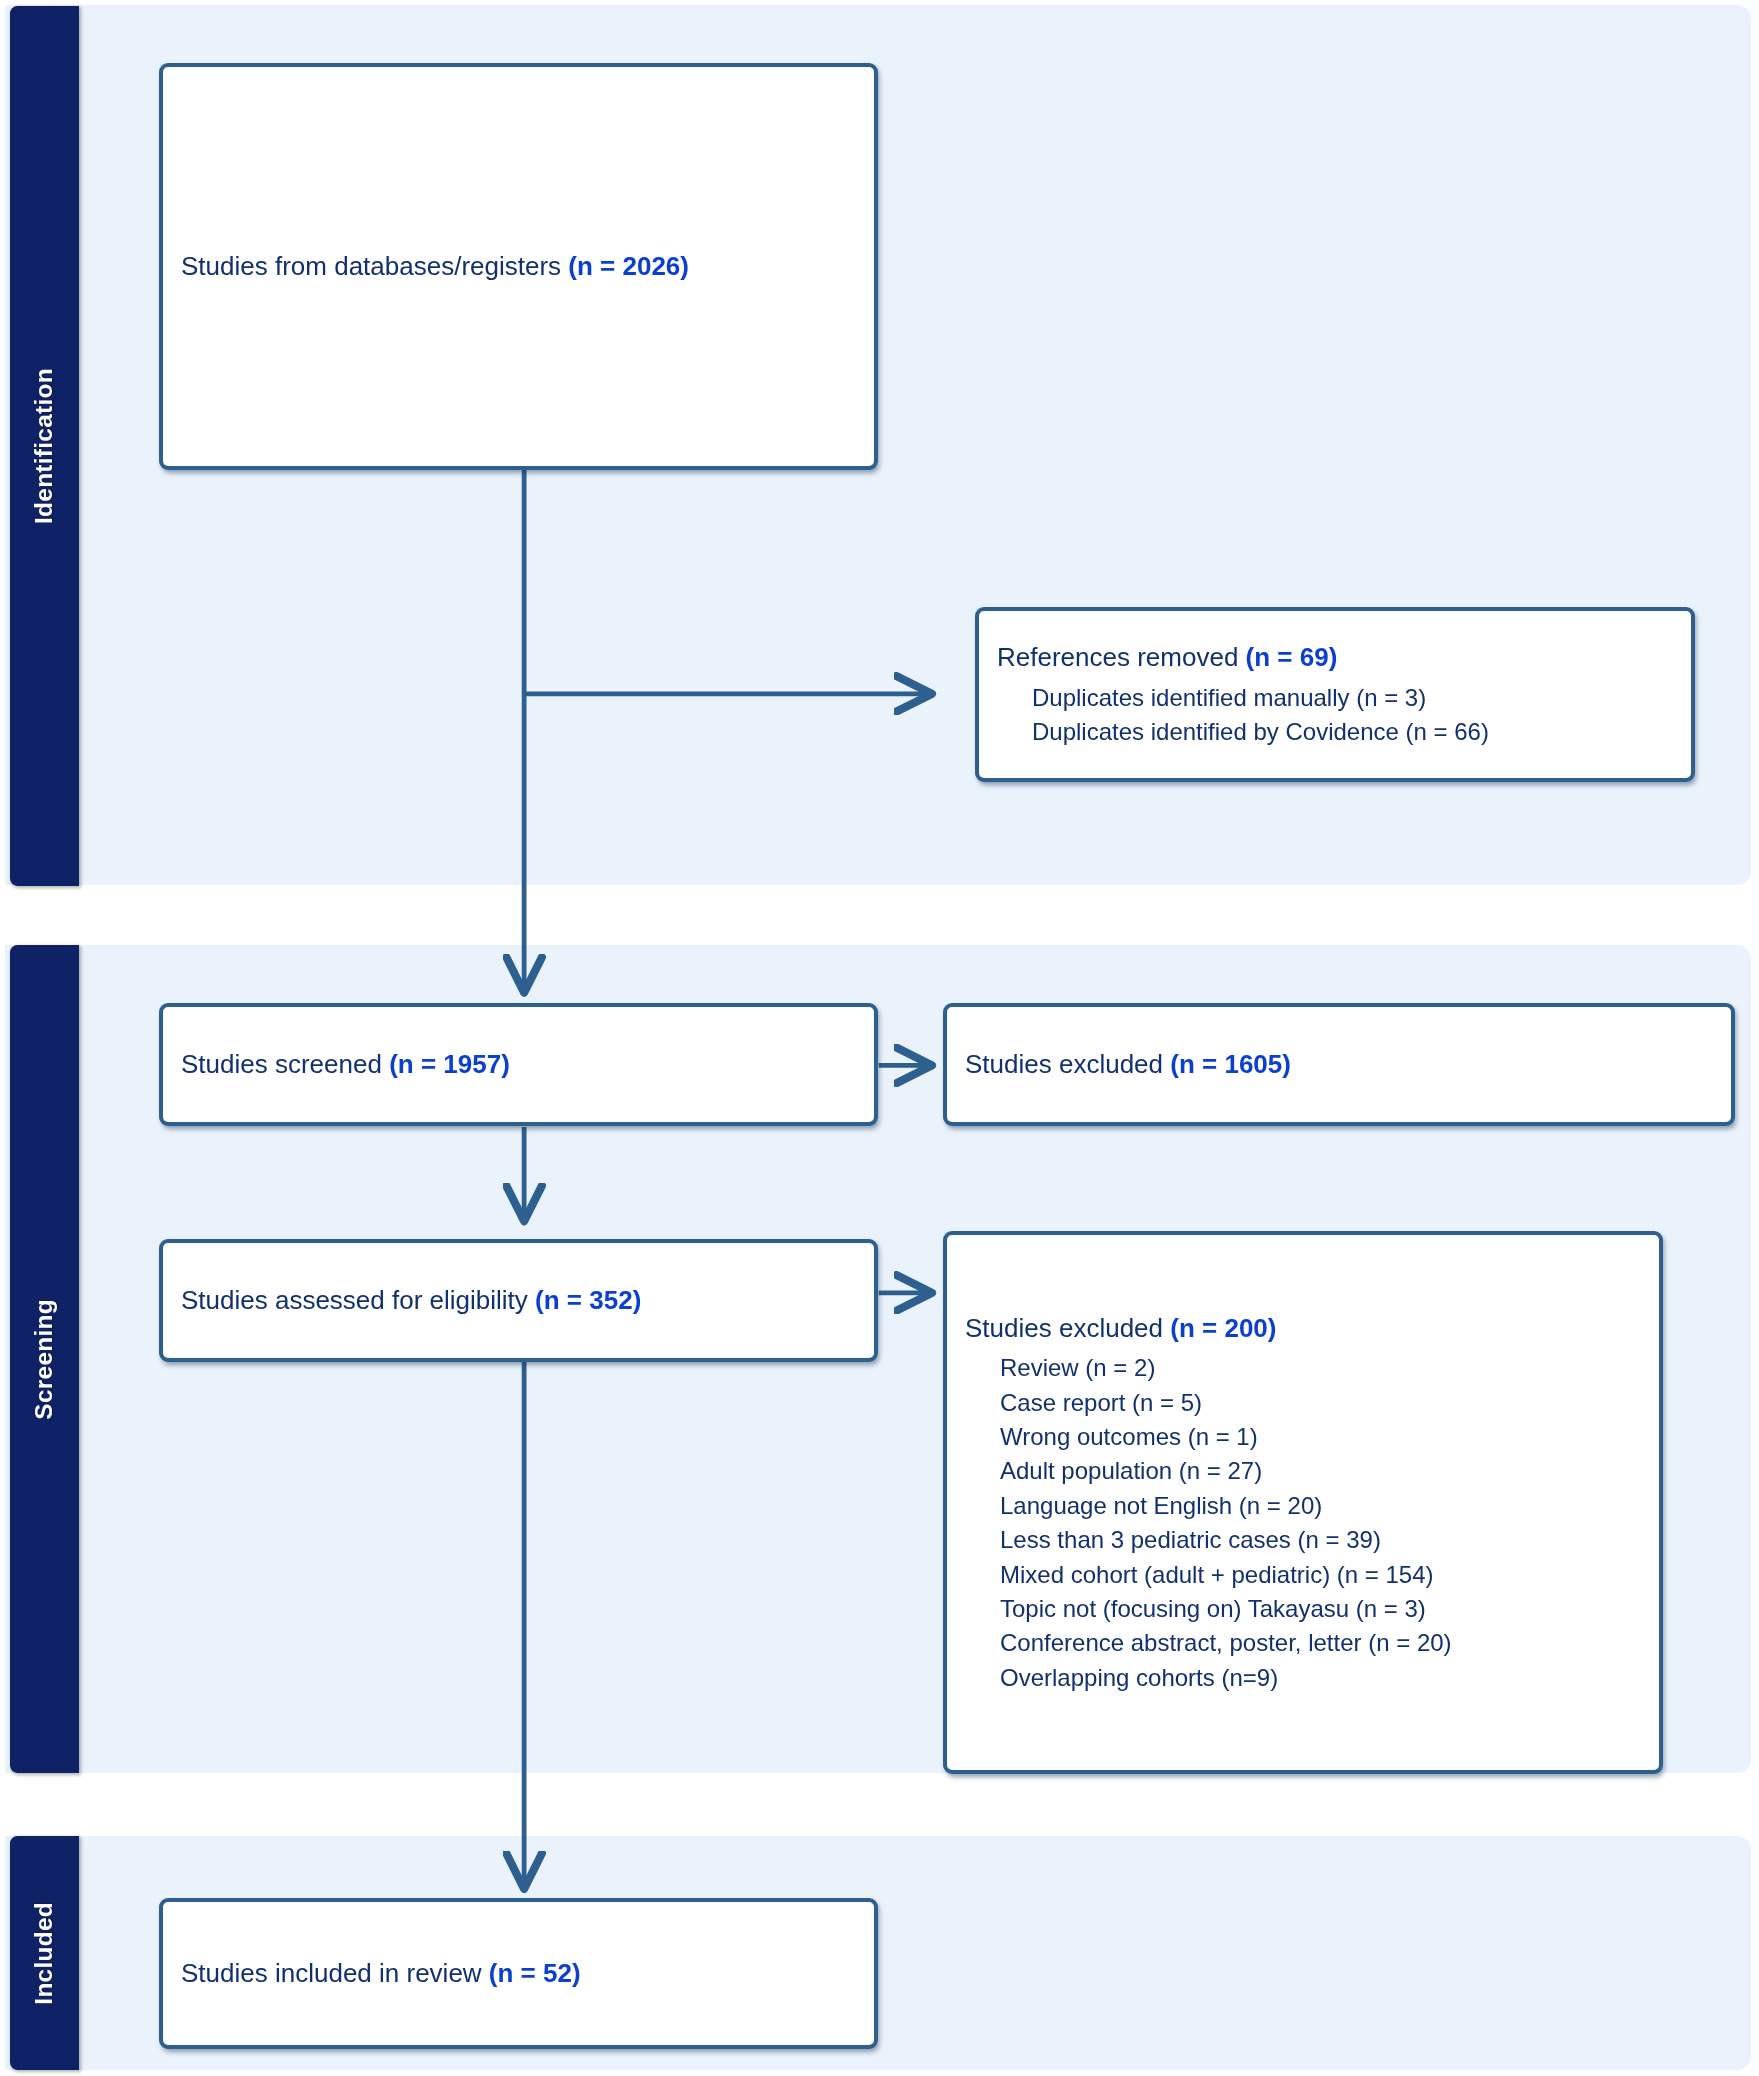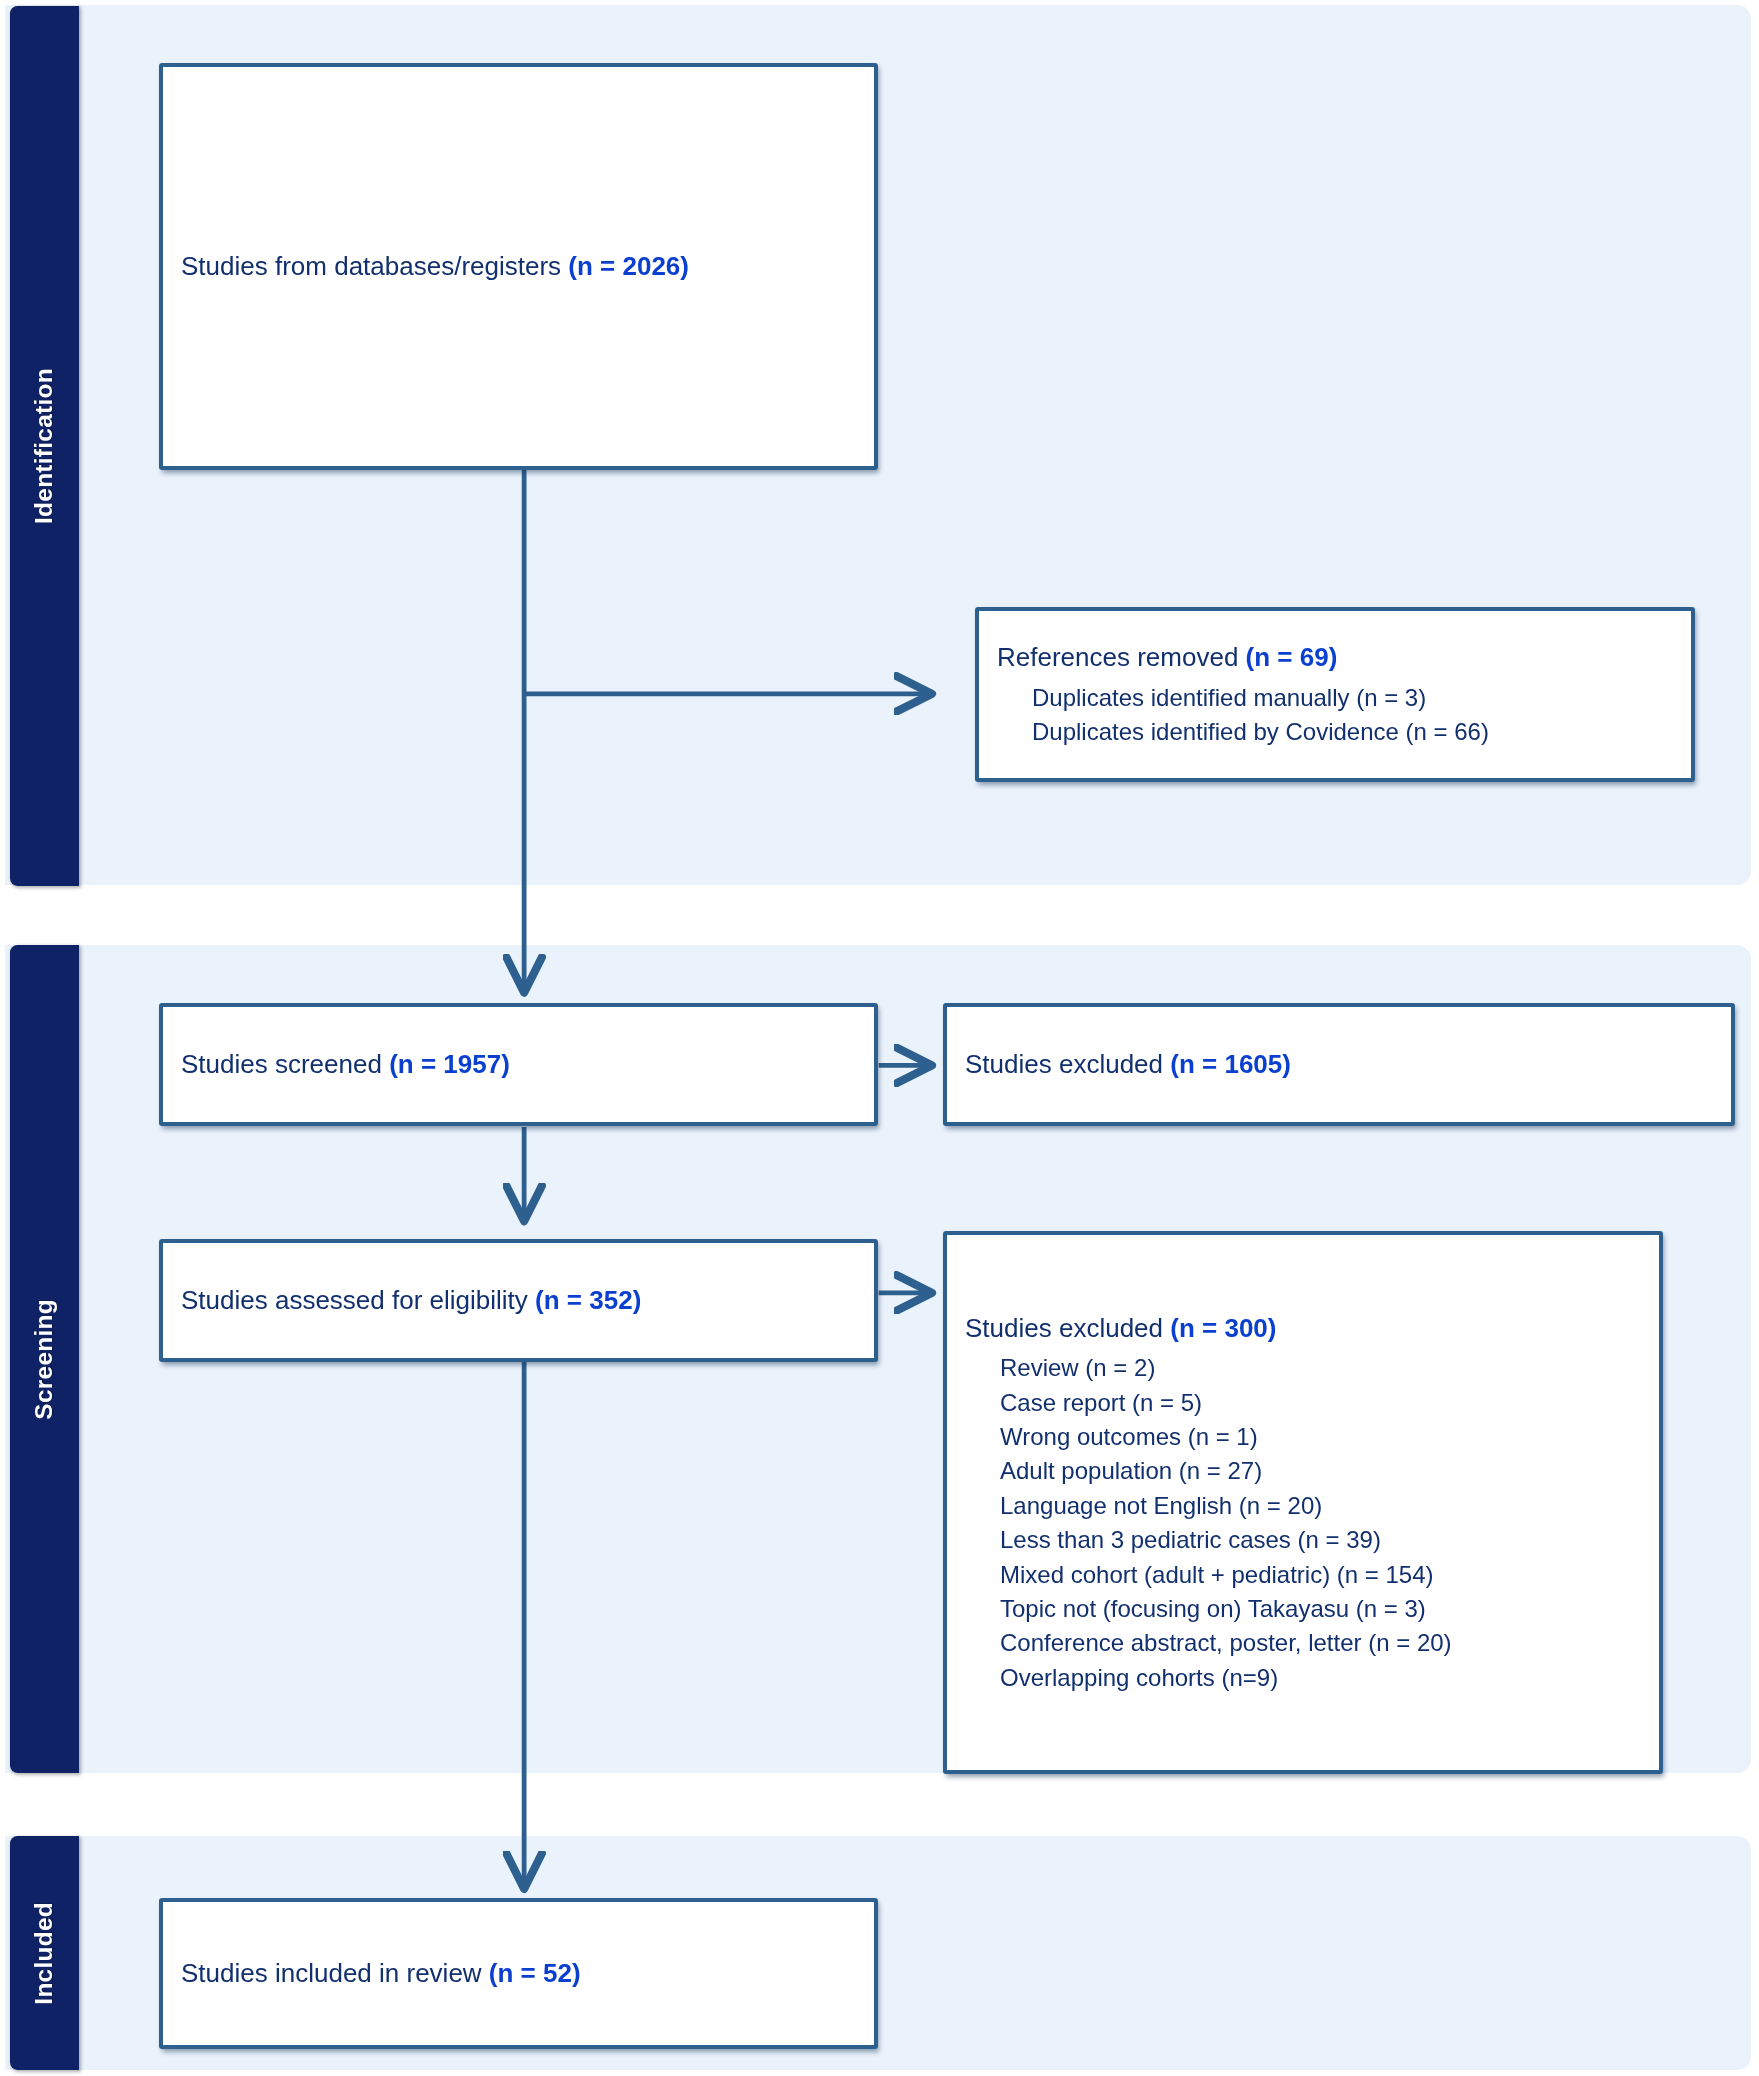--- a/index.html
+++ b/index.html
@@ -69,21 +69,21 @@
   #tab-included {
     left: 9.6px; top: 1836px; width: 69px; height: 234px;
     border-radius: 7.4px 0 0 7.4px;
   }
 
   
   .flow-box {
     position: absolute;
     background: #ffffff;
     border: 4.3px solid #2d5f8f;
-    border-radius: 3px;
+    border-radius: 9px;
     box-sizing: border-box;
     box-shadow: 2.1px 3.2px 4.8px -1.1px rgba(20,50,85,0.45);
     display: flex;
     flex-direction: column;
     justify-content: center;
   }
   .box-inner {
     padding: 0 18px;
   }
   .box-title {
@@ -223,21 +223,21 @@
         <span>Studies assessed for eligibility</span>
         <span class="count">(n = 352)</span>
       </div>
     </div>
   </div>
 
   <div id="box-excluded-eligibility" class="flow-box">
     <div class="box-inner">
       <div class="box-title">
         <span>Studies excluded</span>
-        <span class="count">(n = 300)</span>
+        <span class="count">(n = 200)</span>
       </div>
       <ul class="sub-list">
         <li>Review (n = 2)</li>
         <li>Case report (n = 5)</li>
         <li>Wrong outcomes (n = 1)</li>
         <li>Adult population (n = 27)</li>
         <li>Language not English (n = 20)</li>
         <li>Less than 3 pediatric cases (n = 39)</li>
         <li>Mixed cohort (adult + pediatric) (n = 154)</li>
         <li>Topic not (focusing on) Takayasu (n = 3)</li>

